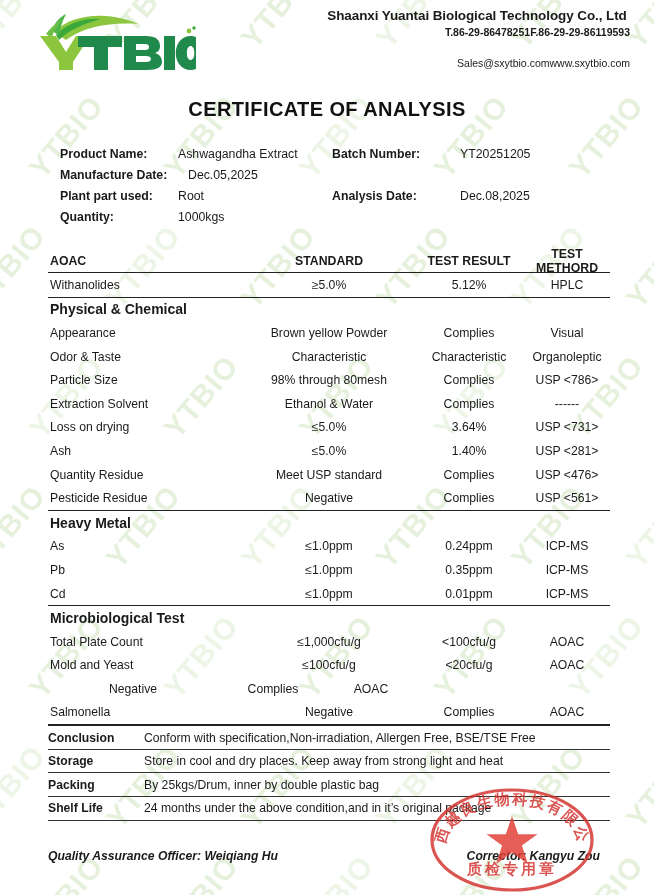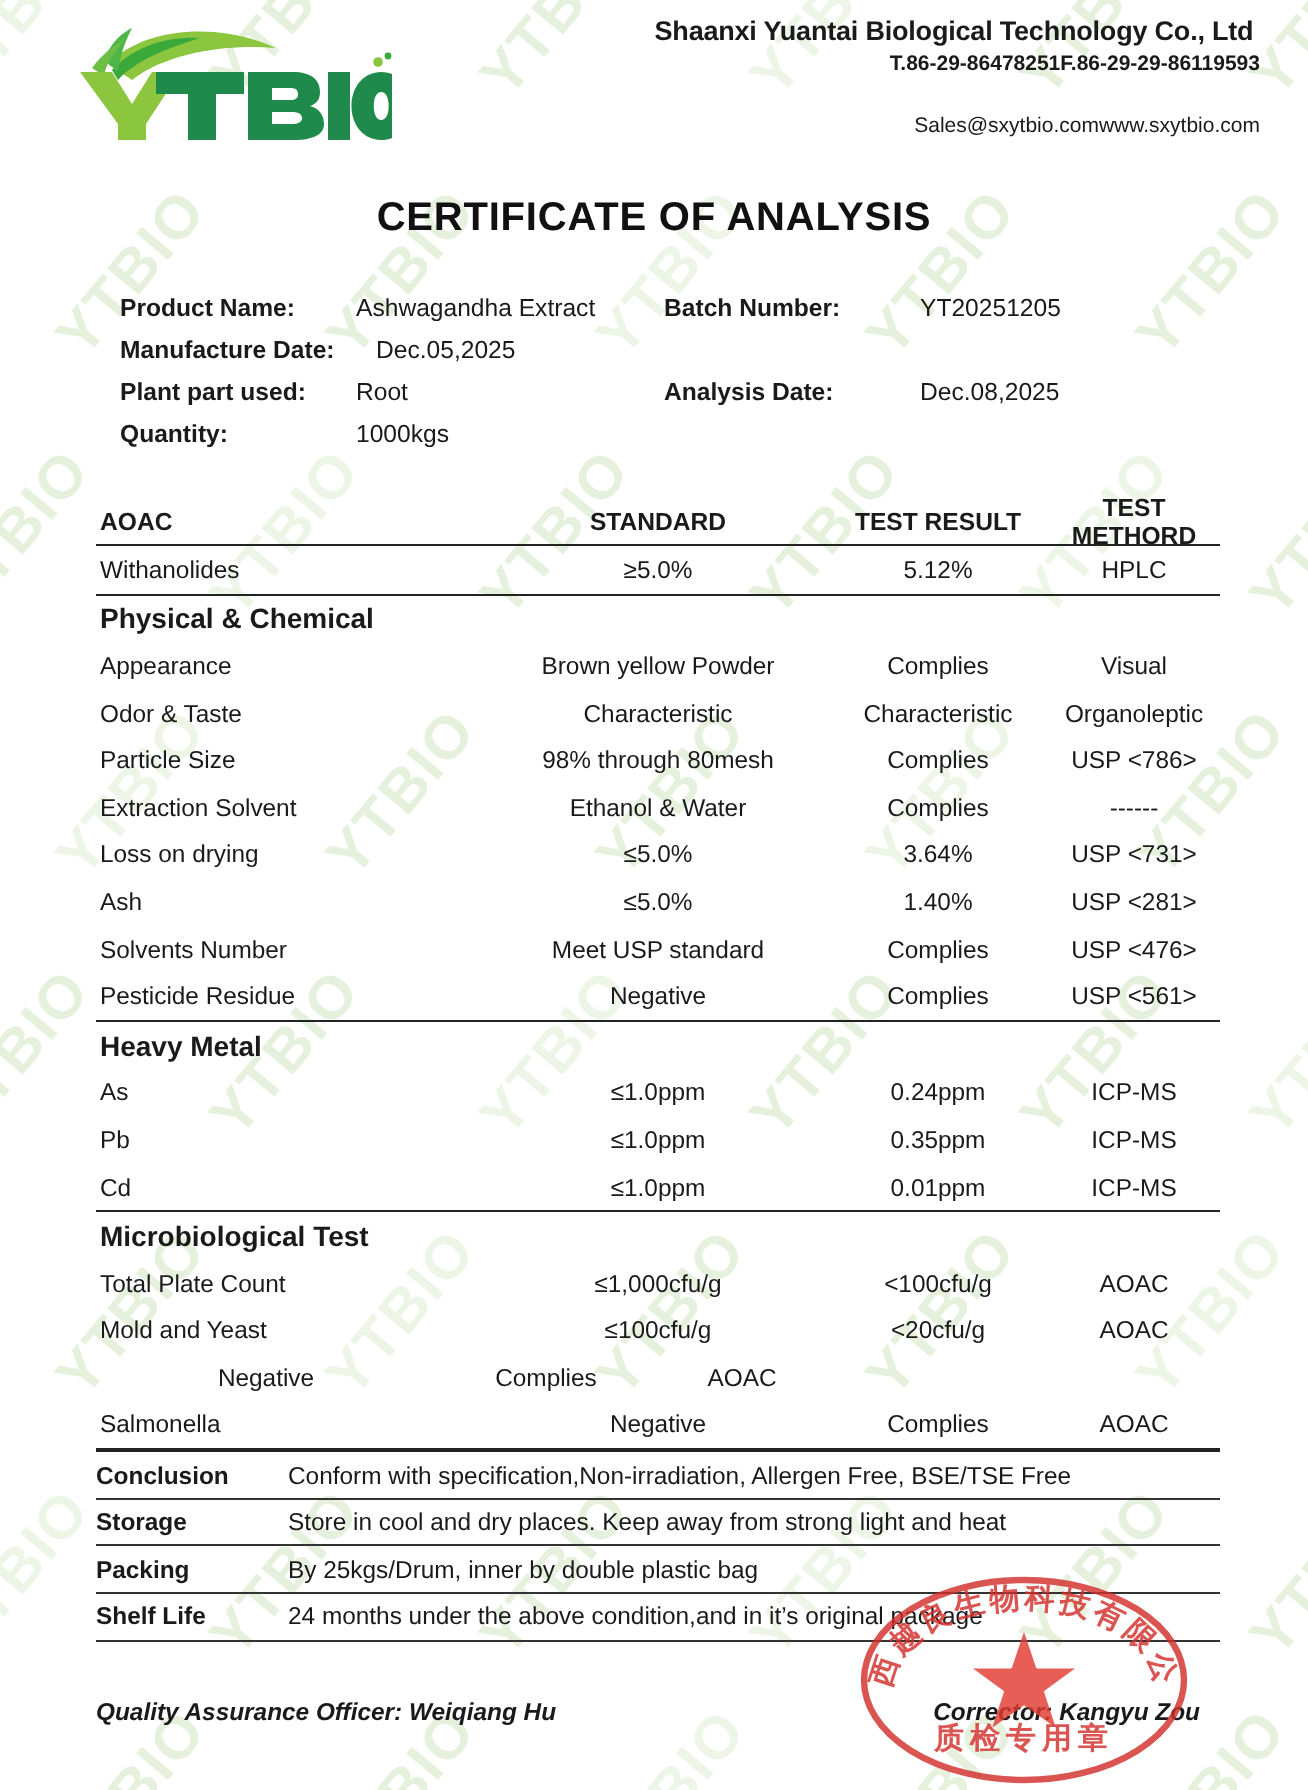--- a/index.html
+++ b/index.html
@@ -340,21 +340,21 @@
         <div class="c-res">3.64%</div>
         <div class="c-meth">USP &lt;731&gt;</div>
       </div>
       <div class="trow data-row">
         <div class="c-item">Ash</div>
         <div class="c-std">≤5.0%</div>
         <div class="c-res">1.40%</div>
         <div class="c-meth">USP &lt;281&gt;</div>
       </div>
       <div class="trow data-row">
-        <div class="c-item">Solvents Number</div>
+        <div class="c-item">Quantity Residue</div>
         <div class="c-std">Meet USP standard</div>
         <div class="c-res">Complies</div>
         <div class="c-meth">USP &lt;476&gt;</div>
       </div>
       <div class="trow data-row">
         <div class="c-item">Pesticide Residue</div>
         <div class="c-std">Negative</div>
         <div class="c-res">Complies</div>
         <div class="c-meth">USP &lt;561&gt;</div>
       </div>

